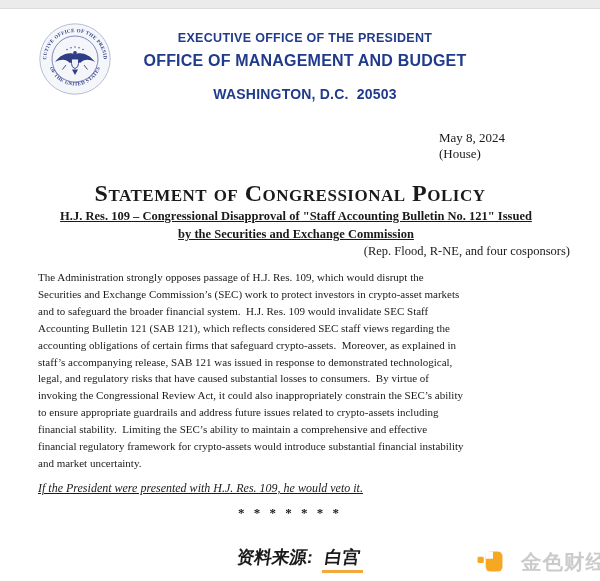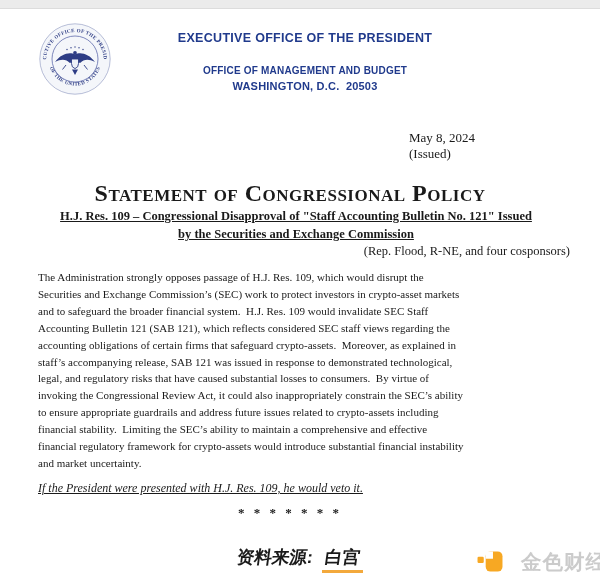--- a/index.html
+++ b/index.html
@@ -18,25 +18,25 @@
   
   .seal { position:absolute; left:39px; top:23px; width:72px; height:72px; }
   
   .letterhead {
     position:absolute; top:31px; left:10px; width:590px;
     text-align:center;
     font-family:"Liberation Sans", sans-serif;
     font-weight:bold; color:#203a8c;
   }
   .lh-agency { font-size:12.5px; letter-spacing:0.3px; }
-  .lh-office { font-size:10px; margin-top:20px; letter-spacing:0.2px; }
-  .lh-city   { font-size:11px;  margin-top:4px; white-space:pre; letter-spacing:0.2px; }
+  .lh-office { font-size:16px; margin-top:7px; letter-spacing:0.2px; }
+  .lh-city   { font-size:14px;  margin-top:16px; white-space:pre; letter-spacing:0.2px; }
   
   .dateline {
-    position:absolute; left:409px; top:130px;
+    position:absolute; left:439px; top:130px;
     font-size:13px; line-height:15.5px;
   }
   
   .doc-title {
     position:absolute; top:180px; left:20px; width:540px;
     text-align:center;
     font-variant:small-caps; font-weight:bold;
     font-size:24px; letter-spacing:0.5px;
   }
   .doc-subject {
@@ -119,21 +119,21 @@
   </svg>
 
   <div class="letterhead">
     <div class="lh-agency">EXECUTIVE OFFICE OF THE PRESIDENT</div>
     <div class="lh-office">OFFICE OF MANAGEMENT AND BUDGET</div>
     <div class="lh-city">WASHINGTON, D.C.  20503</div>
   </div>
 
   <div class="dateline">
     <div>May 8, 2024</div>
-    <div>(Issued)</div>
+    <div>(House)</div>
   </div>
 
   <div class="doc-title">Statement of Congressional Policy</div>
   <div class="doc-subject">H.J. Res. 109 – Congressional Disapproval of "Staff Accounting Bulletin No. 121" Issued
 by the Securities and Exchange Commission</div>
   <div class="doc-sponsors">(Rep. Flood, R-NE, and four cosponsors)</div>
 
   <div class="doc-body">The Administration strongly opposes passage of H.J. Res. 109, which would disrupt the
 Securities and Exchange Commission’s (SEC) work to protect investors in crypto-asset markets
 and to safeguard the broader financial system.  H.J. Res. 109 would invalidate SEC Staff

